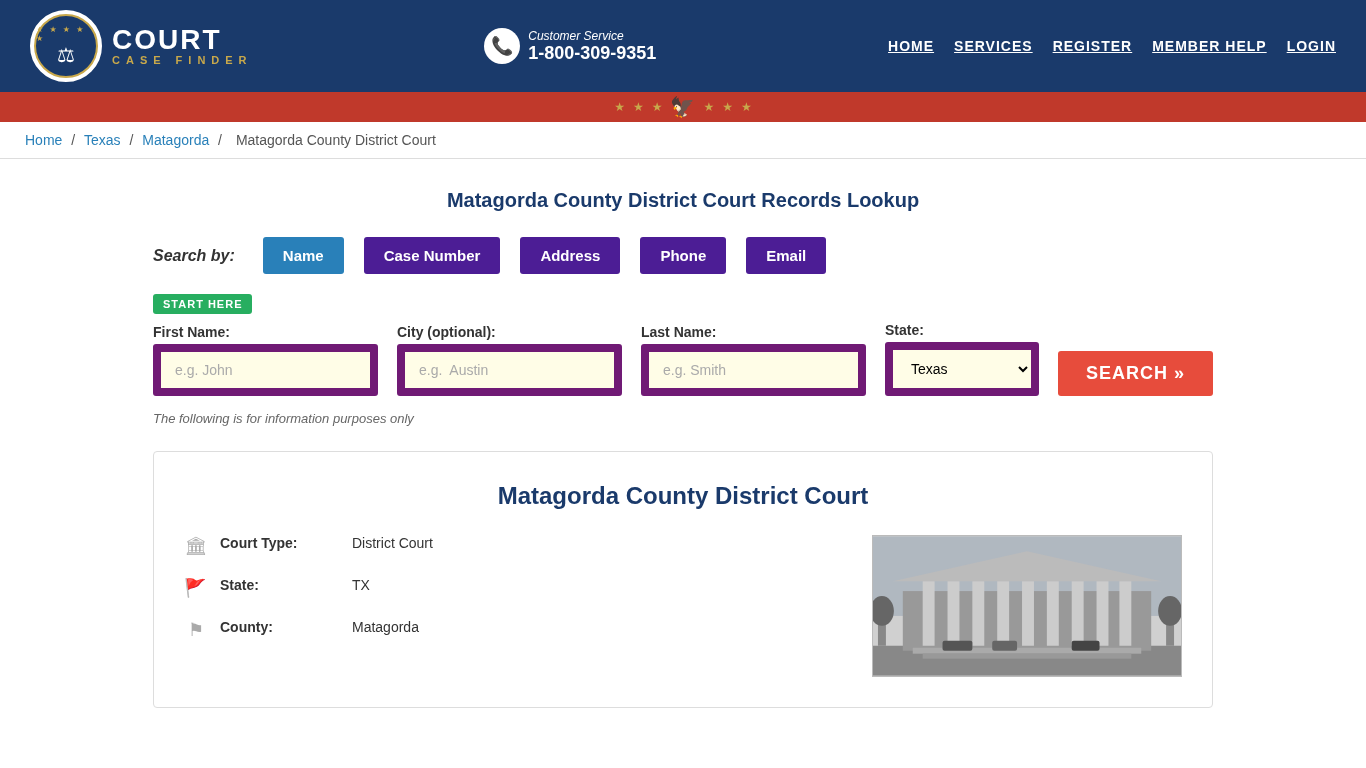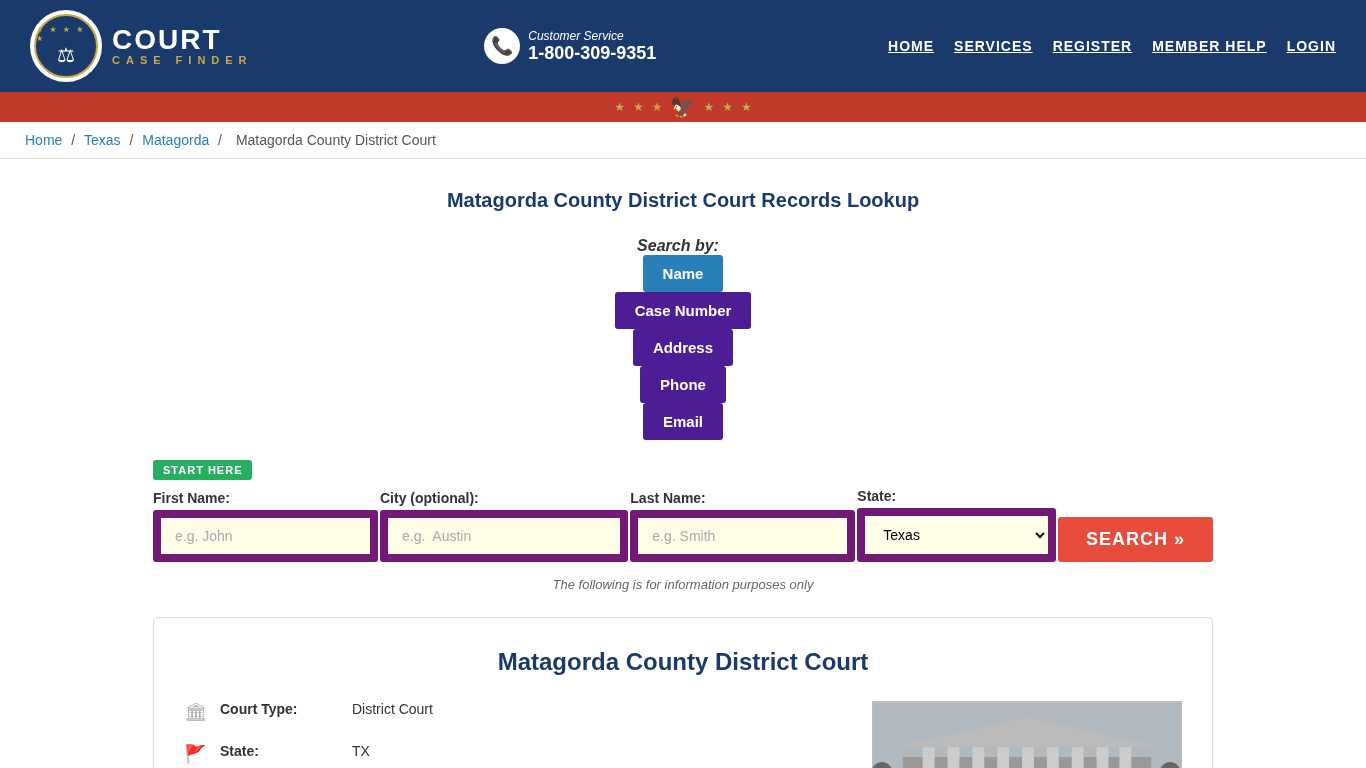--- a/index.html
+++ b/index.html
@@ -142,24 +142,23 @@
       font-size: 20px;
       font-weight: bold;
       color: #1a3a6b;
       margin-bottom: 25px;
     }
 
     
     .search-by-row {
       display: flex;
       align-items: center;
-      justify-content: center;
-      gap: 0;
+      justify-content: flex-start;
+      gap: 16px;
       margin-bottom: 20px;
-      flex-direction: column;
     }
     .search-by-label {
       font-size: 16px;
       font-weight: bold;
       font-style: italic;
       color: #333;
       margin-right: 10px;
     }
     .search-tab {
       padding: 10px 20px;
@@ -186,21 +185,21 @@
       font-weight: bold;
       padding: 4px 10px;
       border-radius: 3px;
       display: inline-block;
       margin-bottom: 8px;
       letter-spacing: 1px;
     }
     .form-fields-row {
       display: flex;
       align-items: flex-end;
-      gap: 2px;
+      gap: 19px;
     }
     .form-field {
       display: flex;
       flex-direction: column;
       gap: 4px;
     }
     .form-field label {
       font-size: 14px;
       font-weight: bold;
       color: #333;
@@ -228,21 +227,20 @@
       border: none;
       border-radius: 3px;
       cursor: pointer;
       white-space: nowrap;
       letter-spacing: 1px;
       flex-shrink: 0;
       align-self: flex-end;
     }
 
     .disclaimer {
-      text-align: center;
       font-style: italic;
       color: #666;
       font-size: 13px;
       margin-top: 15px;
       margin-bottom: 25px;
     }
 
     
     .info-card {
       border: 1px solid #ddd;

